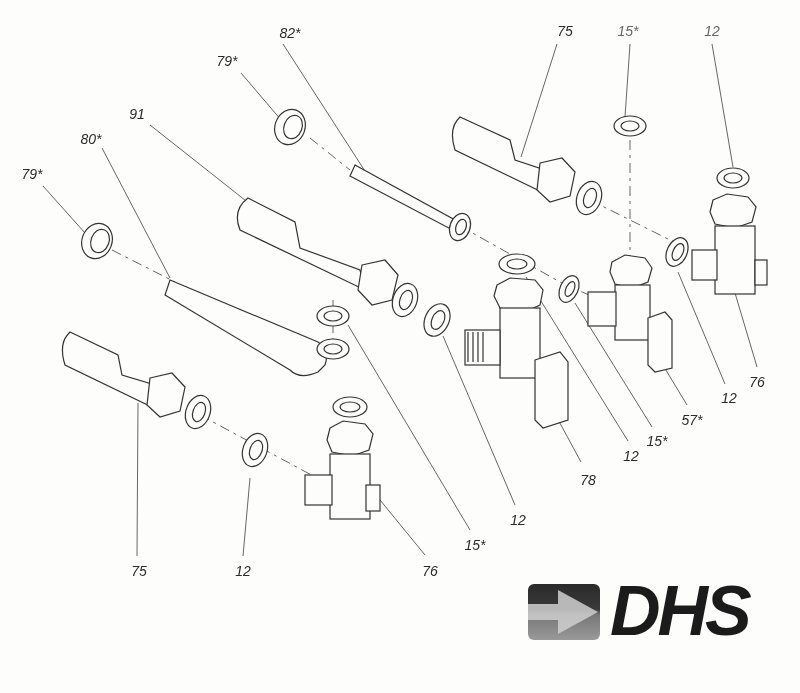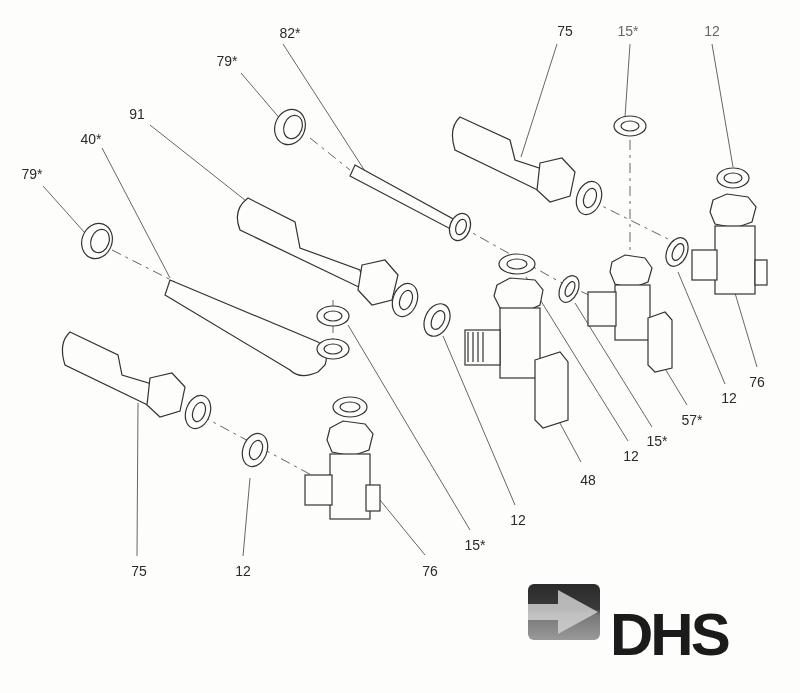--- a/index.html
+++ b/index.html
@@ -1,22 +1,22 @@
 <!DOCTYPE html>
 <html><head>
 <meta charset="utf-8">
 <style>
   html,body{margin:0;padding:0;background:#fdfdfb;}
-  #stage{position:relative;width:800px;height:693px;overflow:hidden;background:#fdfdfb;}
+  #stage{position:relative;width:800px;height:693px;overflow:hidden;background:#fdfdfb;font-style:italic;}
   svg{position:absolute;left:0;top:0;}
   .lbl{position:absolute;font-family:"Liberation Sans",sans-serif;font-size:14px;color:#2a2a2a;white-space:nowrap;transform:translate(-50%,-50%);}
   .lbl.gray{color:#666;}
   .logo{position:absolute;left:528px;top:584px;width:256px;height:58px;}
   .logo .box{position:absolute;left:0;top:0;width:72px;height:56px;border-radius:6px;background:linear-gradient(#2a2a2a 0%,#3a3a3a 45%,#777 55%,#999 100%);overflow:hidden;}
-  .logo .txt{position:absolute;left:82px;top:-8px;font-family:"Liberation Sans",sans-serif;font-weight:bold;font-size:60px;letter-spacing:-3px;color:#1b1b1b;line-height:70px;margin-top:24px;}
+  .logo .txt{position:absolute;left:82px;top:-8px;font-family:"Liberation Sans",sans-serif;font-weight:bold;font-size:70px;letter-spacing:-3px;color:#1b1b1b;line-height:70px;}
   .ln{stroke:#555;stroke-width:0.9;fill:none;}
   .pt{stroke:#333;stroke-width:1.2;fill:#fdfdfb;}
   .ptn{stroke:#333;stroke-width:1.2;fill:none;}
   .dash{stroke:#555;stroke-width:0.9;fill:none;stroke-dasharray:10 5 3 5;}
 </style>
 </head>
 <body>
 
 <div id="stage">
   <svg width="800" height="693" viewBox="0 0 800 693">
@@ -158,31 +158,31 @@
       <polygon class="pt" points="330,428 343,421 365,424 373,434 369,450 352,456 332,452 327,440"></polygon>
       <rect class="pt" x="330" y="454" width="40" height="65"></rect>
       <rect class="pt" x="305" y="475" width="27" height="30"></rect>
       <rect class="pt" x="366" y="485" width="14" height="26"></rect>
     </g>
   </svg>
 
   <div class="lbl" style="left:290px;top:33px">82*</div>
   <div class="lbl" style="left:227px;top:61px">79*</div>
   <div class="lbl" style="left:137px;top:114px">91</div>
-  <div class="lbl" style="left:91px;top:139px">40*</div>
+  <div class="lbl" style="left:91px;top:139px">80*</div>
   <div class="lbl" style="left:32px;top:174px">79*</div>
   <div class="lbl" style="left:565px;top:31px">75</div>
   <div class="lbl gray" style="left:628px;top:31px">15*</div>
   <div class="lbl gray" style="left:712px;top:31px">12</div>
   <div class="lbl" style="left:757px;top:382px">76</div>
   <div class="lbl" style="left:729px;top:398px">12</div>
   <div class="lbl" style="left:692px;top:420px">57*</div>
   <div class="lbl" style="left:657px;top:441px">15*</div>
   <div class="lbl" style="left:631px;top:456px">12</div>
-  <div class="lbl" style="left:588px;top:480px">48</div>
+  <div class="lbl" style="left:588px;top:480px">78</div>
   <div class="lbl" style="left:518px;top:520px">12</div>
   <div class="lbl" style="left:475px;top:545px">15*</div>
   <div class="lbl" style="left:139px;top:571px">75</div>
   <div class="lbl" style="left:243px;top:571px">12</div>
   <div class="lbl" style="left:430px;top:571px">76</div>
 
   <div class="logo">
     <div class="box">
       <svg width="72" height="56" viewBox="0 0 72 56" style="position:absolute;left:0;top:0">
         <polygon points="0,20 30,20 30,6 70,28 30,50 30,36 0,36" fill="#cfcfcf" opacity="0.85"></polygon>

